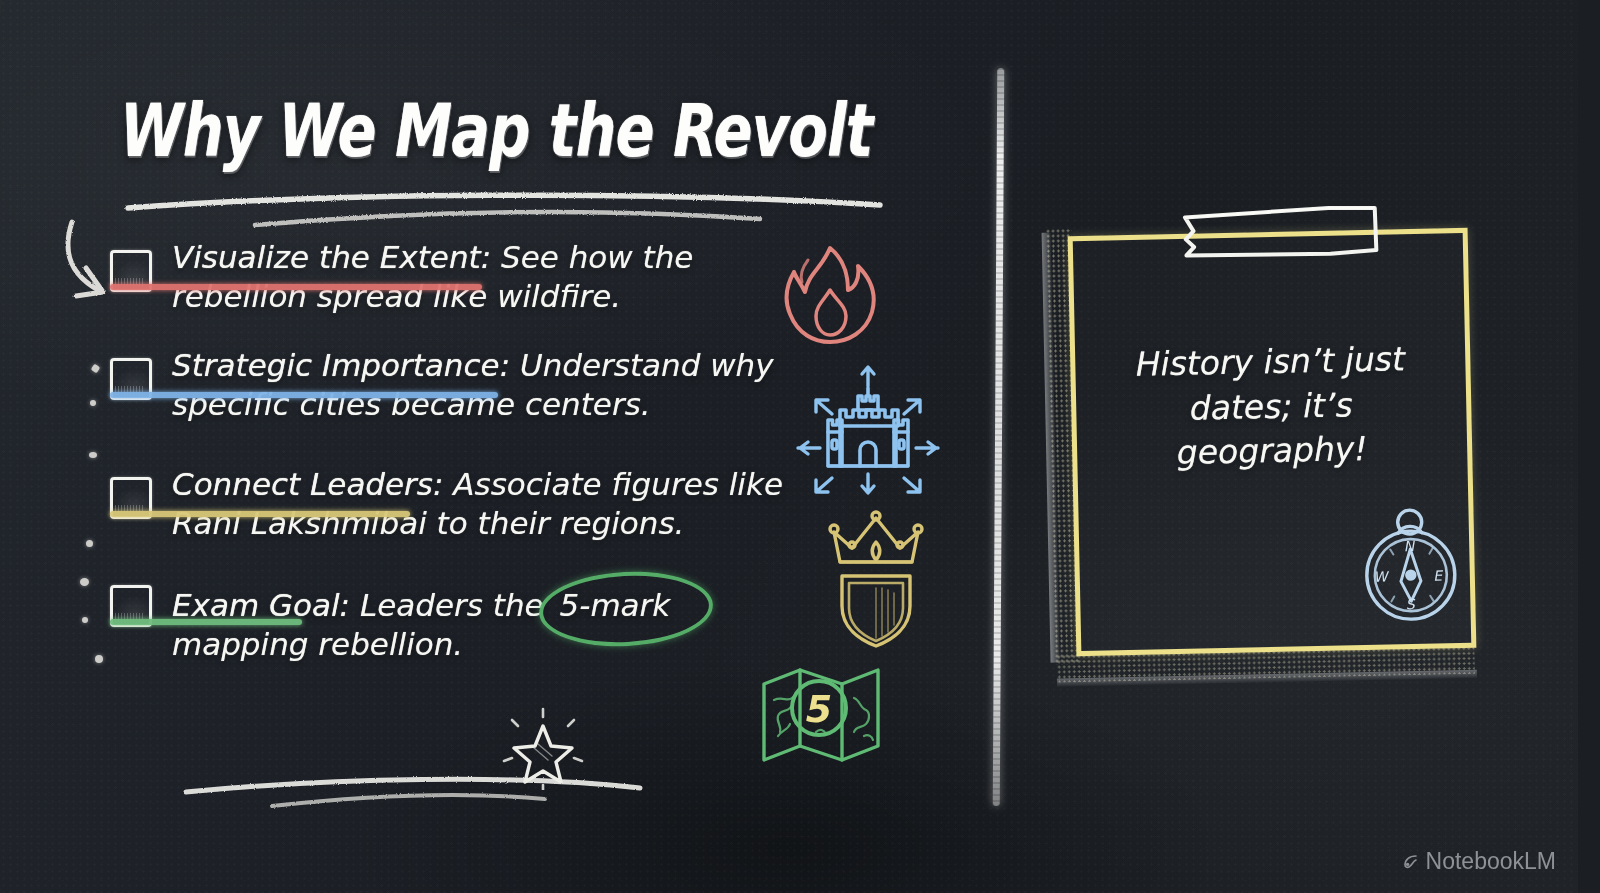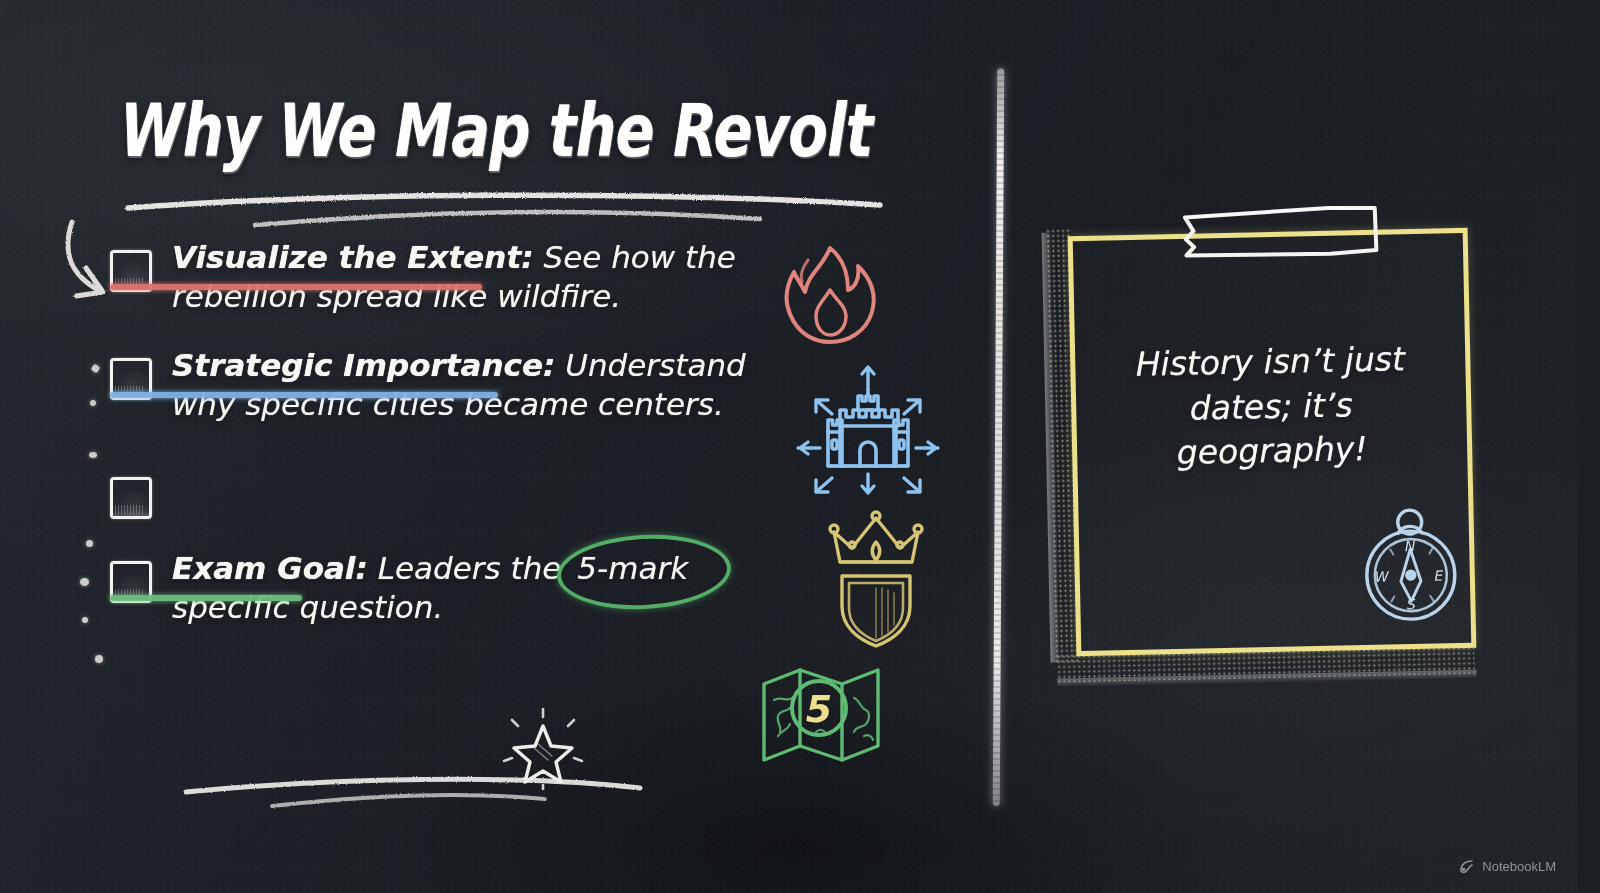--- a/index.html
+++ b/index.html
@@ -68,36 +68,36 @@
     opacity:.8;
   }
   .txt{
     font-family:"DejaVu Sans", sans-serif;
     font-style:italic;font-size:31px;line-height:1.26;
     color:#f6f6f2;
     text-shadow:0 0 1px rgba(255,255,255,.55), 0 2px 6px rgba(0,0,0,.5);
     max-width:640px;
   }
   .txt b{
-    font-weight:700;
+    font-weight:400;
     position:relative;
     white-space:nowrap;
     text-shadow:0 0 1px rgba(255,255,255,.9), 0 2px 6px rgba(0,0,0,.5);
   }
   
   .ul{
     position:absolute;height:6px;border-radius:4px;opacity:.95;
     filter:blur(.25px);
     background:currentColor;
     box-shadow:0 0 5px currentColor;
   }
 
   
   .circ{
-    position:relative;display:inline-block;padding:0 6px;
+    position:relative;display:inline-block;padding:0 6px;margin-top:13px;
   }
   .circ .ring{
     position:absolute;left:-14px;top:-14px;width:166px;height:66px;
     border:4px solid #58b46b;border-radius:50%;
     transform:rotate(-3deg);
     box-shadow:0 0 7px rgba(88,180,107,.55);
     opacity:.95;
   }
 
   
@@ -170,21 +170,21 @@
   }
   .tape{
     position:absolute;left:112px;top:-28px;width:200px;height:58px;
     transform:rotate(-1deg);
   }
 
   
   .wm{
     position:absolute;right:22px;bottom:18px;
     display:flex;align-items:center;gap:7px;
-    color:#b9bcc1;font-size:13px;font-family:"Liberation Sans", sans-serif;
+    color:#b9bcc1;font-size:23px;font-family:"Liberation Sans", sans-serif;
     opacity:.72;
   }
 </style>
 </head>
 <body>
 
 <div class="board">
 
   <div class="title">Why We Map the Revolt</div>
 
@@ -236,26 +236,30 @@
     <div class="row" style="margin-bottom:41px;">
       <div class="chk"></div>
       <div class="txt">
         <b>Strategic Importance:</b><span> Understand why specific cities became centers.</span>
         <span class="ul" style="left:0;top:46px;width:388px;color:#7fb3e8;"></span>
       </div>
     </div>
 
     <div class="row" style="margin-bottom:30px;">
       <div class="chk"></div>
+      <div class="txt">
+        <b>Connect Leaders:</b><span> Associate figures like Rani Lakshmibai to their regions.</span>
+        <span class="ul" style="left:0;top:46px;width:300px;color:#d9c878;"></span>
+      </div>
     </div>
 
     <div class="row">
       <div class="chk"></div>
       <div class="txt" style="max-width:620px;">
-        <b>Exam Goal:</b><span> Leaders the </span><span class="circ"><span class="ring"></span><span>5-mark</span></span><span> specific question.</span>
+        <b>Exam Goal:</b><span> Leaders the </span><span class="circ"><span class="ring"></span><span>5-mark</span></span><span> mapping rebellion.</span>
         <span class="ul" style="left:0;top:46px;width:192px;color:#6fbd7e;"></span>
       </div>
     </div>
   </div>
 
   <svg class="icon" style="left:778px;top:238px" width="104" height="110" viewBox="0 0 104 110">
     <g fill="none" stroke="#e0847e" stroke-width="4" stroke-linecap="round" stroke-linejoin="round">
       <path d="M52 10 C 44 30, 30 36, 27 54 C 22 44, 18 40, 16 34 C 8 48, 6 62, 12 76
                C 20 96, 36 104, 52 104 C 70 104, 88 94, 94 74 C 99 56, 92 40, 80 28
                C 82 42, 76 50, 70 52 C 70 32, 62 18, 52 10 Z"></path>

